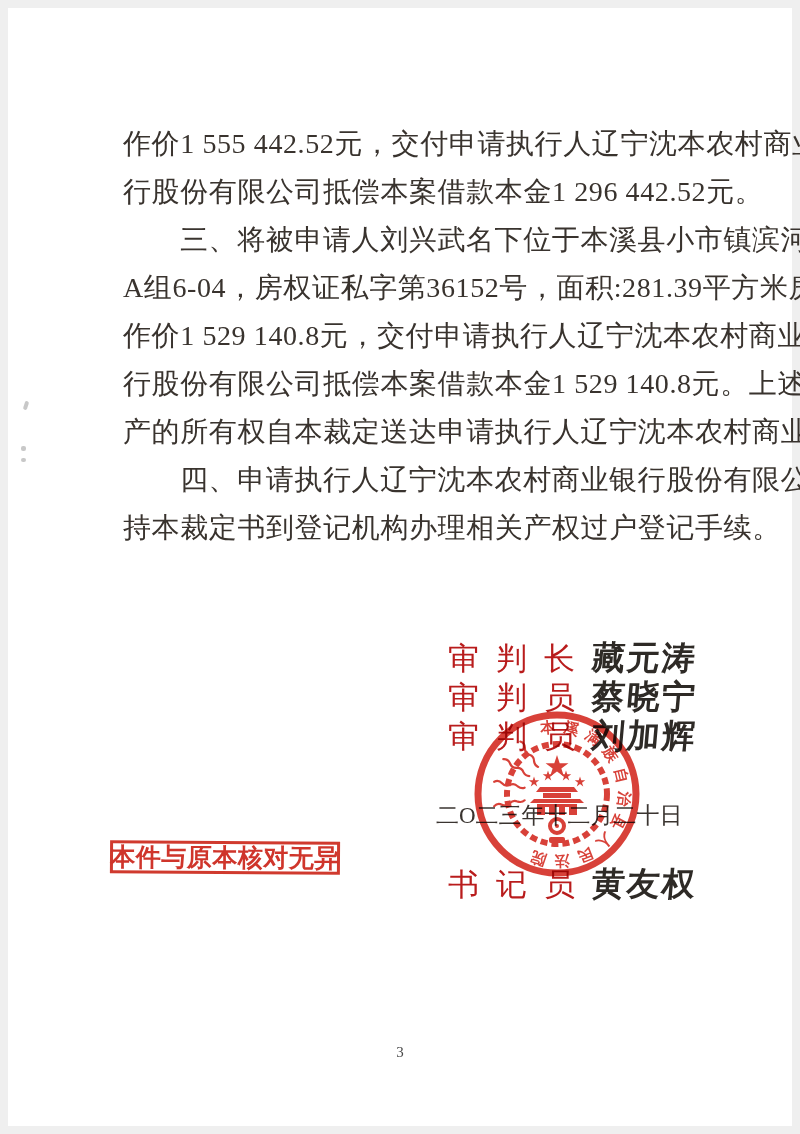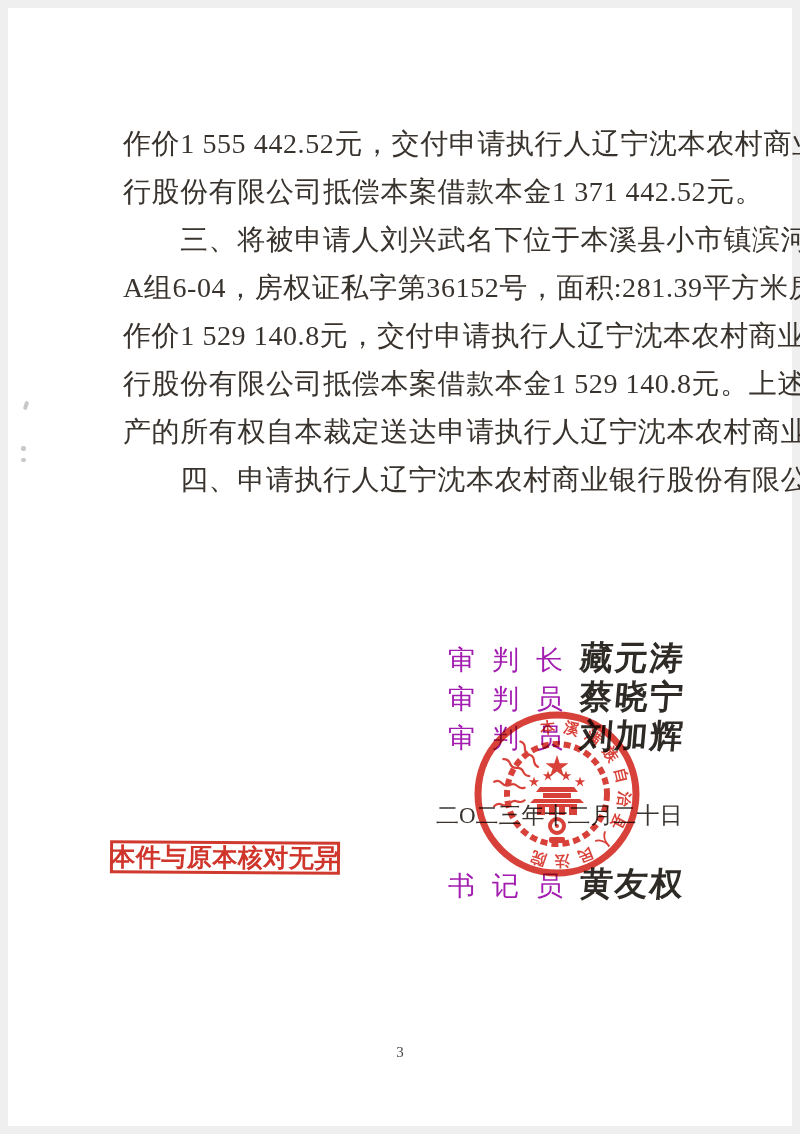--- a/index.html
+++ b/index.html
@@ -23,21 +23,21 @@
     height:48px;line-height:48px;font-size:28px;letter-spacing:0.6px;
     white-space:nowrap;
   }
   .indent{padding-left:57px;}
   
   .sig-row{
     position:absolute;left:440px;width:320px;height:40px;
     display:flex;align-items:baseline;white-space:nowrap;
   }
   .sig-role{
-    font-size:27px;letter-spacing:17px;color:#a21caf;line-height:40px;font-family:Liberation Mono, monospace;
+    font-size:31px;letter-spacing:17px;color:#b91c1c;line-height:40px;font-family:Liberation Mono, monospace;
   }
   .sig-name{
     font-size:33px;font-weight:700;color:#2e2a26;letter-spacing:2px;
     transform:skewX(-5deg);line-height:40px;
   }
   .row1{top:630px;}
   .row2{top:669px;}
   .row3{top:708px;}
   .clerk-row{top:856px;}
   .date-line{
@@ -72,27 +72,28 @@
   .m2{left:13px;top:438px;width:5px;height:5px;}
   .m3{left:13px;top:450px;width:5px;height:4px;}
 </style>
 </head>
 <body>
 
 <div class="page">
 
   <div class="body-text">
     <div class="line">作价1 555 442.52元，交付申请执行人辽宁沈本农村商业银</div>
-    <div class="line">行股份有限公司抵偿本案借款本金1 371 442.52元。</div>
+    <div class="line">行股份有限公司抵偿本案借款本金1 296 442.52元。</div>
     <div class="line indent">三、将被申请人刘兴武名下位于本溪县小市镇滨河西路</div>
     <div class="line">A组6-04，房权证私字第36152号，面积:281.39平方米房产</div>
     <div class="line">作价1 529 140.8元，交付申请执行人辽宁沈本农村商业银</div>
     <div class="line">行股份有限公司抵偿本案借款本金1 529 140.8元。上述房</div>
     <div class="line">产的所有权自本裁定送达申请执行人辽宁沈本农村商业银</div>
     <div class="line indent">四、申请执行人辽宁沈本农村商业银行股份有限公司可</div>
+    <div class="line">持本裁定书到登记机构办理相关产权过户登记手续。</div>
   </div>
 
   <div class="sig-row row1">
     <span class="sig-role">审判长</span>
     <span class="sig-name">藏元涛</span>
   </div>
   <div class="sig-row row2">
     <span class="sig-role">审判员</span>
     <span class="sig-name">蔡晓宁</span>
   </div>

